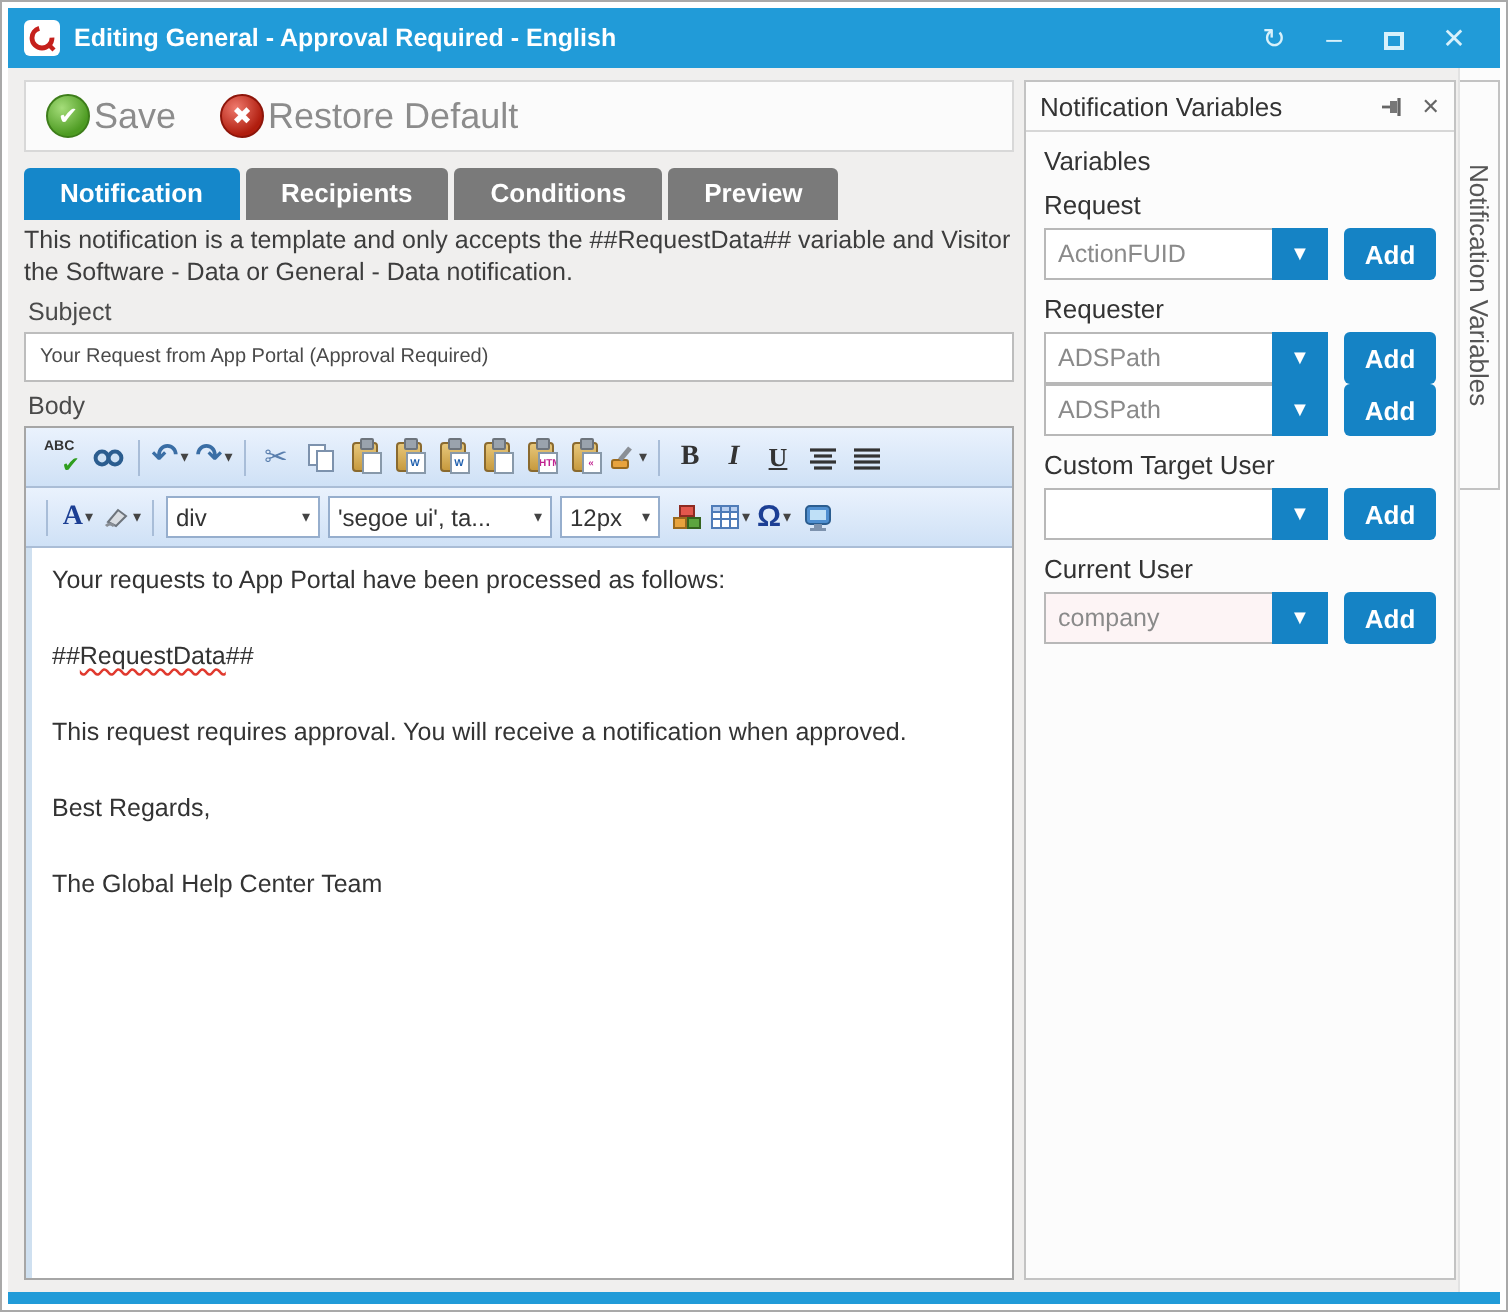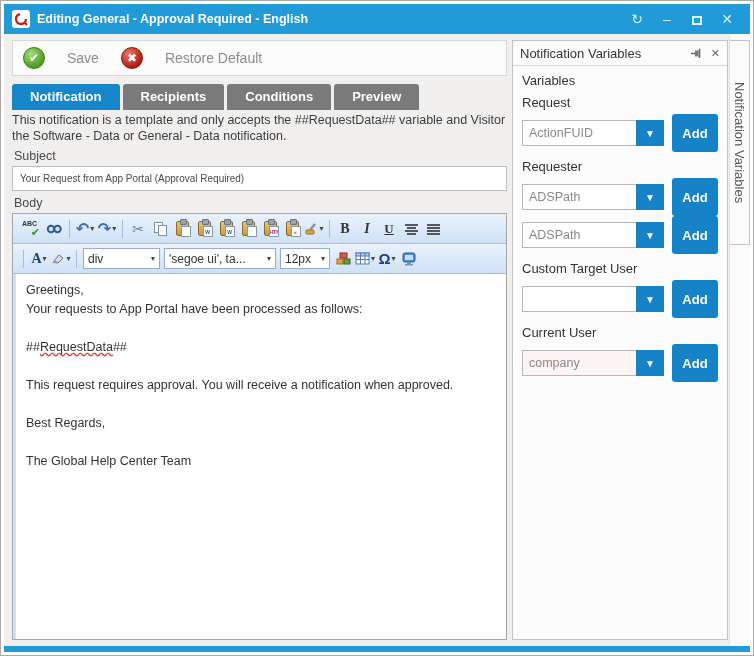--- a/index.html
+++ b/index.html
@@ -10,21 +10,21 @@
   .app-icon{width:18px;height:18px;background:#fff;border-radius:3px;display:flex;align-items:center;justify-content:center;margin-right:7px;}
   .titlebar .title{color:#fff;font-size:12.5px;font-weight:bold;flex:1;white-space:nowrap;overflow:hidden;}
   .winbtn{width:30px;text-align:center;color:#d8f1fb;font-size:14px;cursor:default;line-height:30px;}
   .winbtn .maxbox{display:inline-block;width:10px;height:9px;border:2px solid #d8f1fb;vertical-align:middle;}
   
   .content{flex:1;display:flex;background:#f0efee;min-height:0;}
   .left-pane{width:505px;padding:6px 2px 6px 8px;display:flex;flex-direction:column;min-height:0;}
   
   .cmdbar{height:36px;background:#fbfbfb;border:1px solid #d8d8d8;display:flex;align-items:center;padding:0 10px;flex:0 0 auto;}
   .cmd{display:flex;align-items:center;margin-right:22px;cursor:pointer;}
-  .cmd .lbl{color:#8c8c8c;font-size:14px;margin-left:22px;}
+  .cmd .lbl{color:#8c8c8c;font-size:18px;margin-left:2px;}
   .roundicon{width:22px;height:22px;border-radius:50%;display:flex;align-items:center;justify-content:center;color:#fff;font-size:12px;font-weight:bold;}
   .roundicon.green{background:radial-gradient(circle at 35% 30%,#a5dd7a,#4d9b22 70%);border:1px solid #3d7d1a;}
   .roundicon.red{background:radial-gradient(circle at 35% 30%,#ef7a6d,#b01d0e 70%);border:1px solid #8d150a;}
   
   .tabs{display:flex;margin-top:8px;flex:0 0 auto;}
   .tab{height:26px;line-height:26px;padding:0 18px;margin-right:3px;background:#7a7a7a;color:#fff;font-size:13px;font-weight:bold;border-radius:3px 3px 0 0;cursor:pointer;}
   .tab.active{background:#1587ca;}
   
   .info{margin-top:2px;font-size:12.5px;color:#3d3d3d;line-height:16px;flex:0 0 auto;}
   .info .l1{white-space:nowrap;overflow:hidden;}
@@ -64,21 +64,21 @@
   .panel-header .ptitle{flex:1;font-size:13px;color:#333;}
   .phbtn{margin-left:8px;color:#666;cursor:pointer;font-size:11px;display:inline-flex;align-items:center;}
   .panel-body{padding:7px 9px;overflow:hidden;}
   .sect{font-size:13px;color:#333;margin-bottom:4px;}
   .vlabel{font-size:13px;color:#333;margin:7px 0 4px;}
   .vrow{display:flex;align-items:center;}
   .combo{flex:1;display:flex;height:26px;}
   .combo .cval{flex:1;background:#fff;border:1px solid #b8b8b8;border-right:none;font-size:12.5px;color:#8a8a8a;padding:0 6px;line-height:24px;white-space:nowrap;overflow:hidden;}
   .combo .cval.pink{background:#fdf4f5;}
   .combo .cbtn{width:28px;background:#1583c5;color:#fff;font-size:10px;display:flex;align-items:center;justify-content:center;cursor:pointer;}
-  .addbtn{width:46px;height:38px;margin-left:8px;background:#1583c5;color:#fff;font-size:13px;font-weight:bold;border:none;border-radius:3px;display:flex;align-items:center;justify-content:center;cursor:pointer;}
+  .addbtn{width:46px;height:26px;margin-left:8px;background:#1583c5;color:#fff;font-size:13px;font-weight:bold;border:none;border-radius:3px;display:flex;align-items:center;justify-content:center;cursor:pointer;}
   
   .side-strip{flex:1;background:#fcfcfc;display:flex;flex-direction:column;align-items:center;padding-top:6px;border-left:1px solid #e2e2e2;}
   .vtab{writing-mode:vertical-rl;font-size:13px;color:#555;background:#fcfcfc;border:1px solid #c3c3c3;border-left:none;padding:10px 2px;height:205px;display:flex;align-items:center;justify-content:center;cursor:pointer;}
   
   .bottom-strip{height:6px;background:#219bd8;flex:0 0 auto;}
   .alignsvg line{stroke:#333;stroke-width:1.6;}
 </style>
 </head>
 <body>
 
@@ -278,21 +278,20 @@
             <svg width="14" height="14">
                 <rect x="1" y="1" width="12" height="9" rx="2" fill="#4f8fd0" stroke="#2b5d8f"></rect>
                 <rect x="3" y="3" width="8" height="5" fill="#bfe0f7"></rect>
                 <rect x="5" y="10" width="4" height="2" fill="#7d92ad"></rect>
                 <rect x="3" y="12" width="8" height="1.5" fill="#7d92ad"></rect>
               </svg>
           </span>
         </div>
 
         <div class="ed-body">
-          <div>Greetings,</div>
           <div>Your requests to App Portal have been processed as follows:</div>
           <div class="blank"></div>
           <div><span>##</span><span class="squiggle">RequestData</span><span>##</span></div>
           <div class="blank"></div>
           <div>This request requires approval. You will receive a notification when approved.</div>
           <div class="blank"></div>
           <div>Best Regards,</div>
           <div class="blank"></div>
           <div>The Global Help Center Team</div>
         </div>

